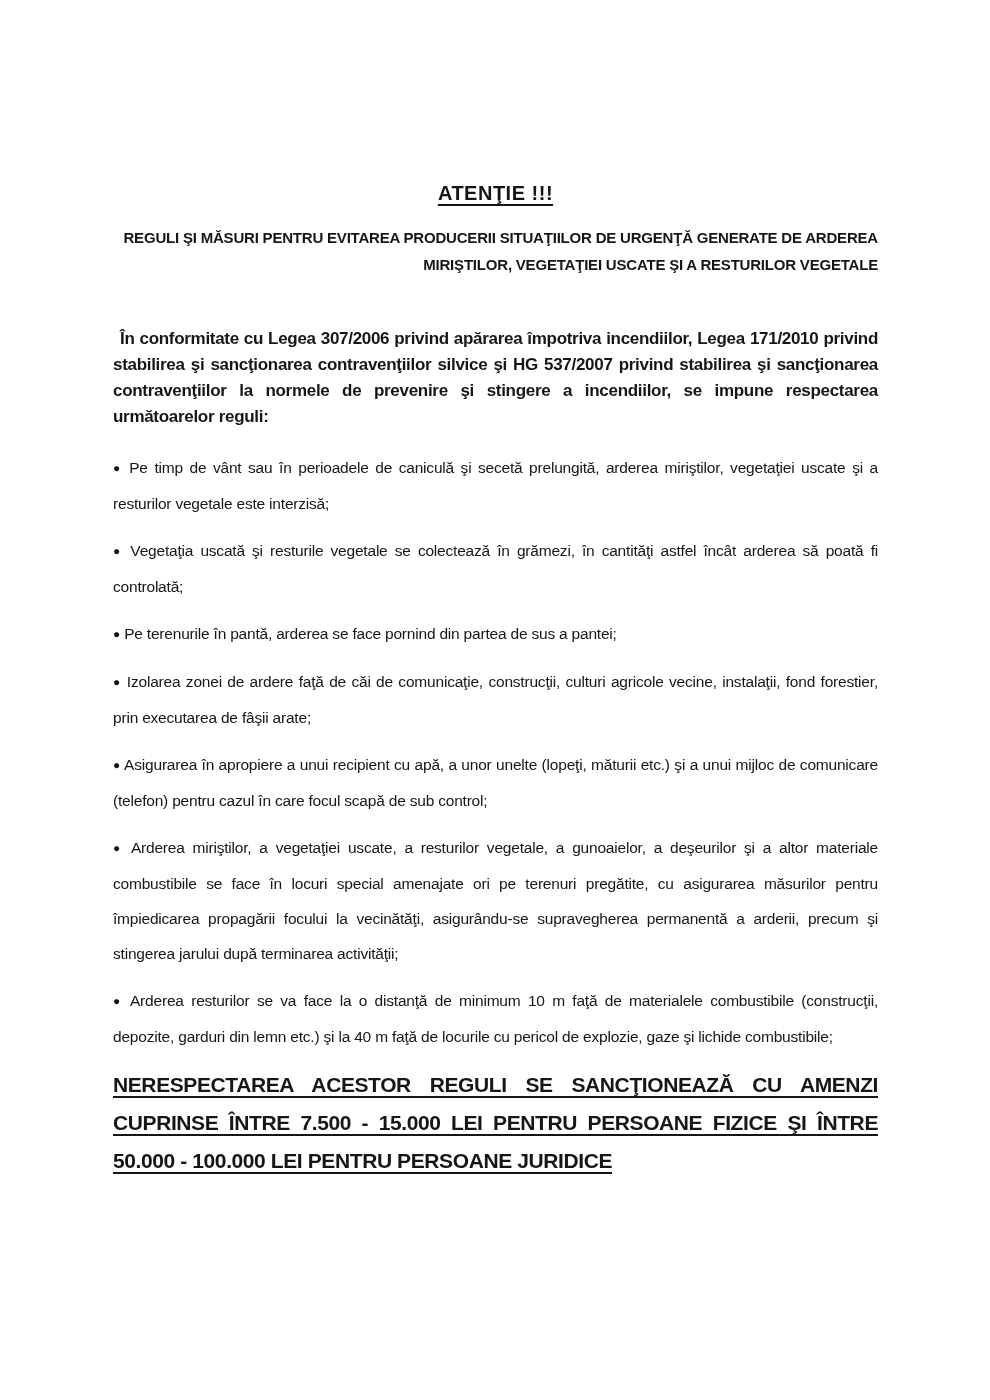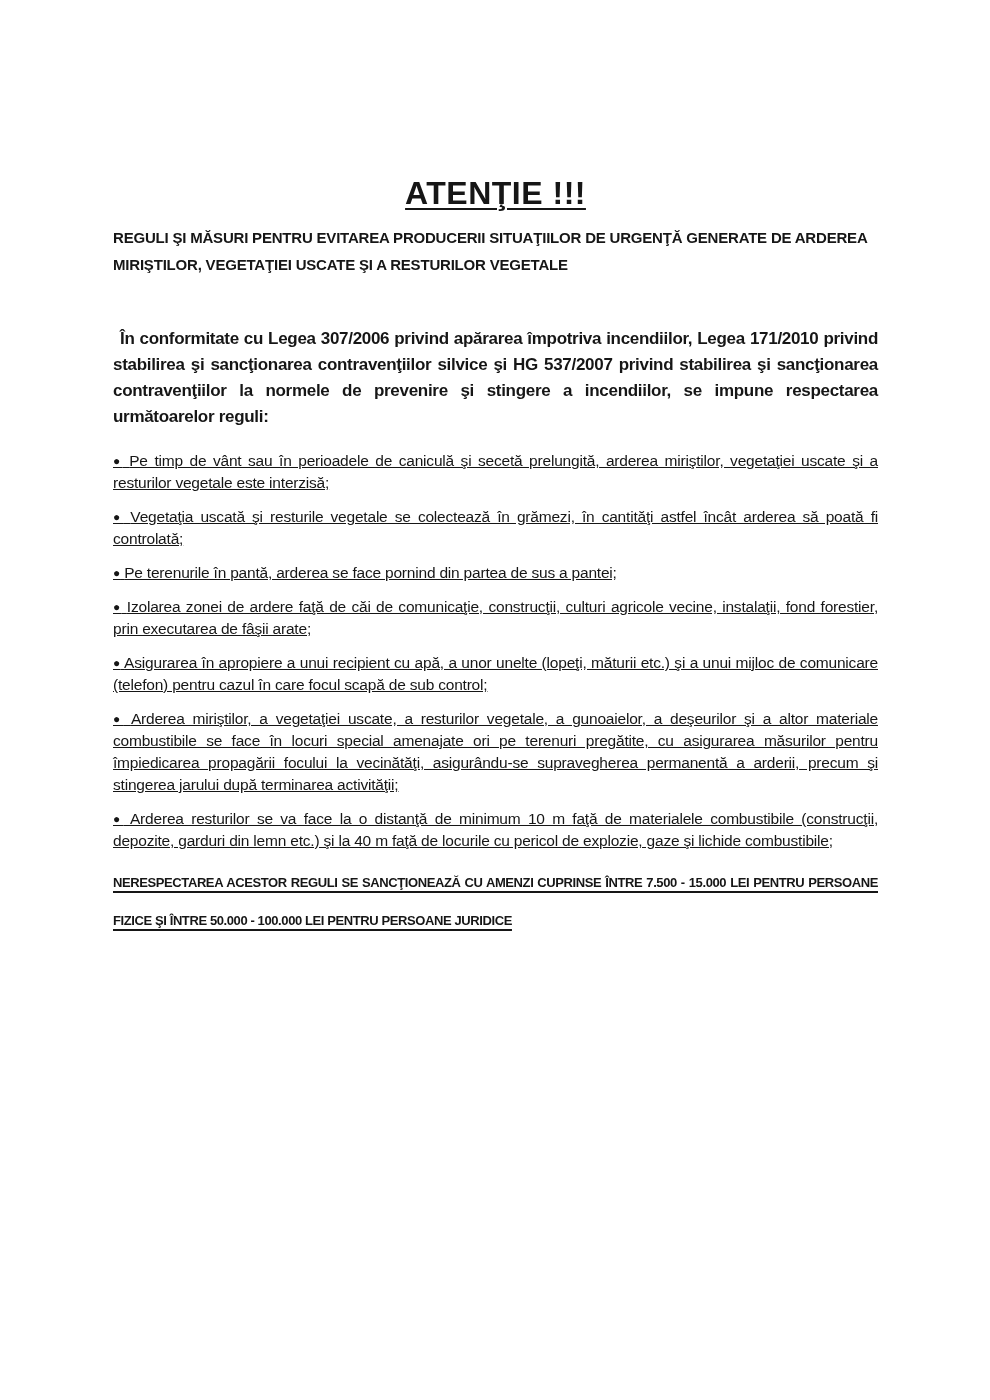--- a/index.html
+++ b/index.html
@@ -16,68 +16,67 @@
   }
   .page {
     box-sizing: border-box;
     width: 990px;
     height: 1400px;
     padding: 0 112px 0 113px;
     background: #ffffff;
   }
   .doc-title {
     margin: 178px 0 0 0;
-    font-size: 32px;
+    font-size: 20px;
     line-height: 30px;
     font-weight: bold;
     text-align: center;
     letter-spacing: 0.5px;
   }
   .doc-title .u {
     text-decoration: underline;
     text-decoration-thickness: 2px;
     text-underline-offset: 4px;
   }
   .doc-subtitle {
     margin: 16px 0 0 0;
     font-size: 15px;
     line-height: 27px;
     font-weight: bold;
-    text-align: left;
+    text-align: right;
     letter-spacing: -0.2px;
   }
   .intro {
     margin: 48px 0 20px 0;
     font-size: 17px;
     line-height: 26px;
     font-weight: bold;
     text-align: justify;
     text-indent: 7px;
     letter-spacing: -0.3px;
   }
   .rules {
     margin: 0;
     padding: 0;
   }
   .rule {
     margin: 0 0 12px 0;
     font-size: 15.5px;
-    line-height: 22px;
+    line-height: 35px;
     font-weight: normal;
     text-align: justify;
     letter-spacing: -0.2px;
-    text-decoration: underline;
   }
   .rule .bullet {
     font-size: 12px;
     vertical-align: 1px;
   }
   .warning {
     margin: 8px 0 0 0;
-    font-size: 13px;
+    font-size: 21px;
     line-height: 38px;
     font-weight: bold;
     text-align: justify;
     letter-spacing: -0.4px;
     text-decoration: underline;
     text-decoration-thickness: 2px;
     text-underline-offset: 4px;
   }
 </style>
 </head>

